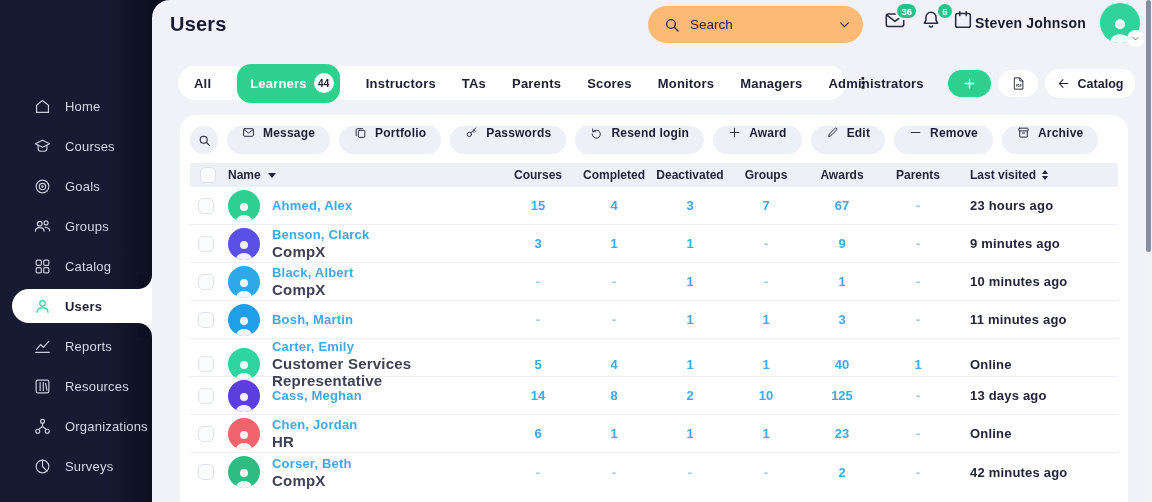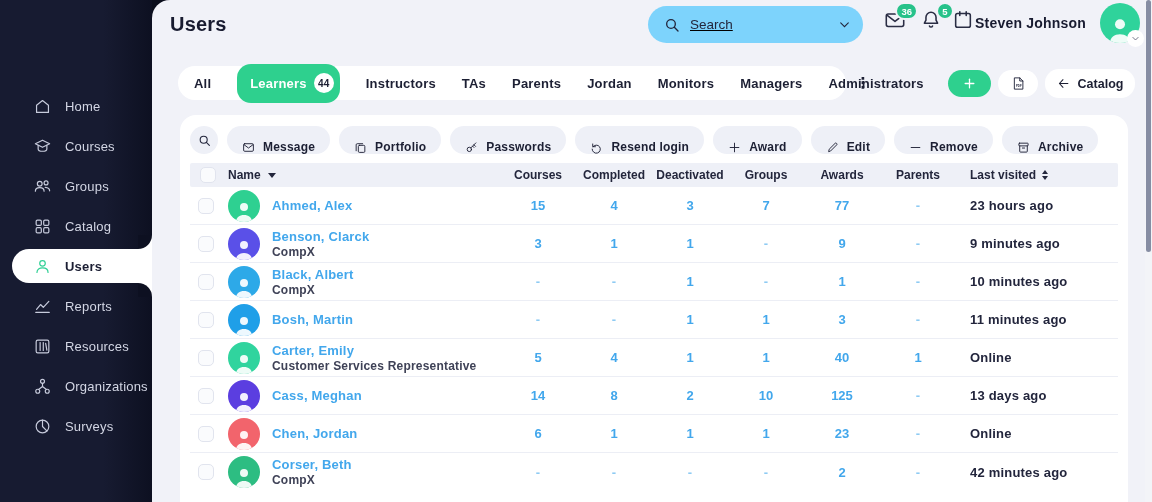--- a/index.html
+++ b/index.html
@@ -23,22 +23,22 @@
   .conn.t { top:-14px; } .conn.t i { border-bottom-right-radius:14px; }
   .conn.b { bottom:-14px; } .conn.b i { border-top-right-radius:14px; }
 
   
   .content { position:absolute; left:152px; top:0; right:0; bottom:0; background:#f1f2f8;
     border-top-left-radius:18px; }
 
   
   .page-title { position:absolute; left:18px; top:13px; font-size:20px; font-weight:bold;
     color:#181b30; letter-spacing:.2px; }
-  .searchbox { position:absolute; left:496px; top:6px; width:215px; height:37px; background:#7dd3fc;
-    border-radius:19px; display:flex; align-items:center; padding:0 12px 0 16px; cursor:pointer;text-decoration:underline; }
+  .searchbox { position:absolute; left:496px; top:6px; width:215px; height:37px; background:#fdba74;
+    border-radius:19px; display:flex; align-items:center; padding:0 12px 0 16px; cursor:pointer; }
   .searchbox svg { width:16px; height:16px; stroke:#23263c; fill:none; stroke-width:2; stroke-linecap:round; }
   .searchbox .q { margin-left:10px; font-size:13.5px; color:#23263c; flex:1; }
   .icon-btn { position:absolute; top:9px; width:24px; height:24px; cursor:pointer; }
   .icon-btn svg { width:22px; height:22px; stroke:#2a2d44; fill:none; stroke-width:1.7;
     stroke-linecap:round; stroke-linejoin:round; }
   .badge { position:absolute; top:-7px; right:-10px; min-width:18px; height:18px; padding:0 4px;
     background:#27c28a; border-radius:9px; color:#fff; font-size:9.5px; font-weight:bold;
     display:flex; align-items:center; justify-content:center; border:2px solid #f1f2f8; }
   .profile { position:absolute; right:12px; top:0; height:46px; display:flex; align-items:center;
     gap:14px; cursor:pointer; }
@@ -73,21 +73,21 @@
     font-weight:bold; color:#1c1f33; }
   .act-catalog svg { width:13px; height:13px; stroke:#1c1f33; fill:none; stroke-width:2; stroke-linecap:round; stroke-linejoin:round; }
 
   
   .card { position:absolute; left:28px; top:115px; width:948px; height:500px; background:#fff;
     border-radius:16px; }
   .toolbar { display:flex; align-items:center; gap:9px; padding:11px 10px 0 10px; }
   .tb-search { width:28px; height:28px; border-radius:50%; background:#eef0f7; display:flex;
     align-items:center; justify-content:center; cursor:pointer; }
   .tb-search svg { width:13px; height:13px; stroke:#23263c; fill:none; stroke-width:2; stroke-linecap:round; }
-  .tb-btn { height:28px; border-radius:14px; background:#eef0f7; display:flex; align-items:flex-end;
+  .tb-btn { height:28px; border-radius:14px; background:#eef0f7; display:flex; align-items:flex-start;
     gap:8px; padding:0 15px; font-size:12px; font-weight:bold; color:#1c1f33; cursor:pointer;
     letter-spacing:.2px; white-space:nowrap; }
   .tb-btn svg { width:13px; height:13px; stroke:#1c1f33; fill:none; stroke-width:1.7;
     stroke-linecap:round; stroke-linejoin:round; }
 
   
   .grid { display:grid; grid-template-columns:30px 44px 1fr 76px 76px 76px 76px 76px 76px 150px;
     align-items:center; }
   .thead { margin:9px 10px 0 10px; height:24px; background:#eef0f7; border-radius:2px;
     padding:0 12px 0 8px; font-size:12px; font-weight:bold; color:#23263c; }
@@ -104,21 +104,21 @@
   .rows { padding:0 10px;font-weight:bold; }
   .trow { height:38px; border-bottom:1px solid #eceef5; padding:0 12px 0 8px; }
   .trow:last-child { border-bottom:none; }
   .cb { width:16px; height:16px; border-radius:5px; border:1.5px solid #e1e4ee; background:#fafbfd;
     display:inline-block; cursor:pointer; }
   .avatar { width:32px; height:32px; border-radius:50%; overflow:hidden; display:flex;
     align-items:flex-end; justify-content:center; }
   .avatar svg { width:24px; height:24px; }
   .ncell { display:flex; flex-direction:column; justify-content:center; gap:1px; min-width:0; }
   .nlink { font-size:13px; color:#42a7ec; cursor:pointer; letter-spacing:.2px; }
-  .sub { font-size:12px; color:#3f4257; letter-spacing:.2px; }
+  .sub { font-size:15px; color:#3f4257; letter-spacing:.2px; }
   .sub:empty { display:none; }
   .num { text-align:center; font-size:13px; color:#42a7ec; cursor:pointer; }
   .num.dash { color:#8ecbf3; cursor:default; }
   .lastv { padding-left:14px; font-size:13px; color:#22253c; letter-spacing:.2px; }
 
   
   .sb-track { position:absolute; right:0; top:0; bottom:0; width:7px; background:#f3f4f8; }
   .sb-thumb { position:absolute; right:1px; top:0; width:5px; height:252px; border-radius:3px;
     background:#868da3; cursor:pointer; }
 </style>
@@ -134,20 +134,28 @@
             <path d="M4.5 10.5 12 4.5l7.5 6V19.5h-15z"></path>
           </svg>
           <span>Home</span>
         </div>
         <div class="nav-item">
           <svg viewBox="0 0 24 24">
             <path d="M12 4 3 8.5l9 4.5 9-4.5z"></path>
             <path d="M6.5 10.5V15c0 1.6 2.5 3 5.5 3s5.5-1.4 5.5-3v-4.5"></path>
           </svg>
           <span>Courses</span>
+        </div>
+        <div class="nav-item">
+          <svg viewBox="0 0 24 24">
+            <circle cx="12" cy="12" r="8"></circle>
+            <circle cx="12" cy="12" r="4"></circle>
+            <circle cx="12" cy="12" r="0.8"></circle>
+          </svg>
+          <span>Goals</span>
         </div>
         <div class="nav-item">
           <svg viewBox="0 0 24 24">
             <circle cx="8.5" cy="8.5" r="3"></circle>
             <path d="M3 18c0-3 2.5-4.5 5.5-4.5S14 15 14 18"></path>
             <circle cx="16.5" cy="7.5" r="2.5"></circle>
             <path d="M15.5 13.2c2.9.2 5.5 1.7 5.5 4.3"></path>
           </svg>
           <span>Groups</span>
         </div>
@@ -264,21 +272,21 @@
 
     <div class="tabsbar" id="tabsbar">
         <div class="tab"><span>All</span></div>
         <div class="tab pill">
           <span>Learners</span>
           <span class="cnt">44</span>
         </div>
         <div class="tab"><span>Instructors</span></div>
         <div class="tab"><span>TAs</span></div>
         <div class="tab"><span>Parents</span></div>
-        <div class="tab"><span>Jordan</span></div>
+        <div class="tab"><span>Scores</span></div>
         <div class="tab"><span>Monitors</span></div>
         <div class="tab"><span>Managers</span></div>
         <div class="tab"><span>Administrators</span></div>
       </div>
     <div class="more-dots">⋮</div>
 
     <div class="act-btn act-add">
       <svg viewBox="0 0 24 24">
           <line x1="12" y1="4" x2="12" y2="20"></line>
           <line x1="4" y1="12" x2="20" y2="12"></line>
@@ -394,21 +402,21 @@
                 <path d="M4 24c0-4.5 3.6-7 8-7s8 2.5 8 7z" fill="rgba(255,255,255,0.92)"></path>
               </svg>
             </span>
             <span class="ncell">
               <a class="nlink">Ahmed, Alex</a>
             </span>
             <span class="num">15</span>
             <span class="num">4</span>
             <span class="num">3</span>
             <span class="num">7</span>
-            <span class="num">77</span>
+            <span class="num">67</span>
             <span class="num dash">-</span>
             <span class="lastv">23 hours ago</span>
           </div>
           <div class="trow grid">
             <span class="cb"></span>
             <span class="avatar" style="background:#5a50e8">
               <svg viewBox="0 0 24 24">
                 <circle cx="12" cy="9" r="4" fill="rgba(255,255,255,0.92)"></circle>
                 <path d="M4 24c0-4.5 3.6-7 8-7s8 2.5 8 7z" fill="rgba(255,255,255,0.92)"></path>
               </svg>
@@ -506,20 +514,21 @@
           <div class="trow grid">
             <span class="cb"></span>
             <span class="avatar" style="background:#f2646c">
               <svg viewBox="0 0 24 24">
                 <circle cx="12" cy="9" r="4" fill="rgba(255,255,255,0.92)"></circle>
                 <path d="M4 24c0-4.5 3.6-7 8-7s8 2.5 8 7z" fill="rgba(255,255,255,0.92)"></path>
               </svg>
             </span>
             <span class="ncell">
               <a class="nlink">Chen, Jordan</a>
+              <span class="sub">HR</span>
             </span>
             <span class="num">6</span>
             <span class="num">1</span>
             <span class="num">1</span>
             <span class="num">1</span>
             <span class="num">23</span>
             <span class="num dash">-</span>
             <span class="lastv">Online</span>
           </div>
           <div class="trow grid">

